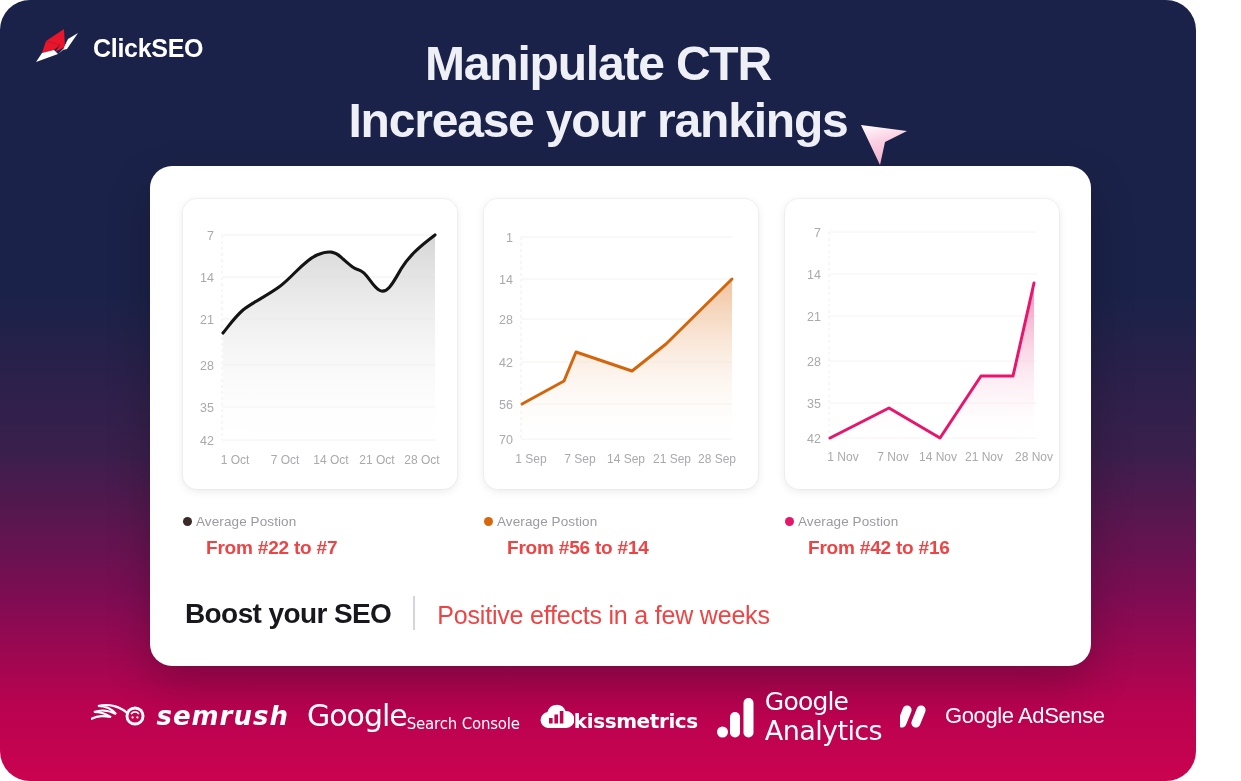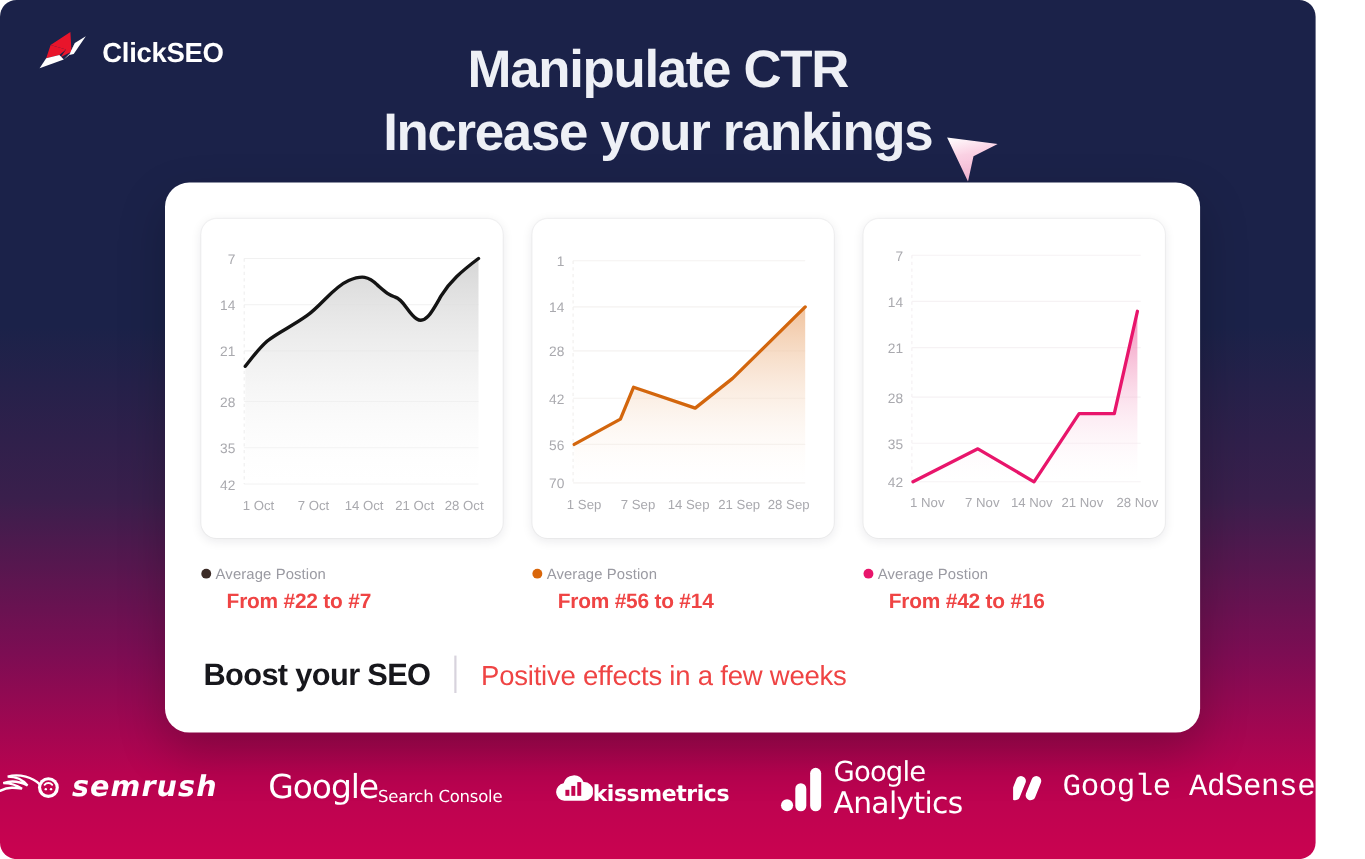--- a/index.html
+++ b/index.html
@@ -12,21 +12,21 @@
   .stage {
     position: relative;
     width: 1196px; height: 781px;
     background: linear-gradient(180deg,
         #1b2249 0%,
         #1b2249 38%,
         #3a1f4c 58%,
         #7c0d53 76%,
         #b80350 90%,
         #ca0350 100%);
-    border-radius: 15px;
+    border-radius: 30px;
     overflow: hidden;
   }
 
   
   .brand {
     position: absolute; left: 34px; top: 28px;
     display: flex; align-items: center; gap: 13px;
   }
   .brand-mark { width: 46px; height: 40px; display: block; }
   .brand-name {
@@ -102,21 +102,21 @@
   .footline-soft {
     font-size: 25px; font-weight: 400; color: #ef4444;
     letter-spacing: -0.2px;
   }
 
   
   .partners {
     position: absolute; left: 0; right: 0; top: 676px;
     height: 80px;
     display: flex; align-items: center; justify-content: center;
-    gap: 46px;
+    gap: 18px;
     color: #ffffff;
   }
   .partner { display: flex; align-items: center; }
 
   .semrush { display: flex; align-items: center; gap: 9px; }
   .semrush-word {
     font-size: 26px; font-weight: 800; font-style: italic;
     letter-spacing: 1px; text-transform: lowercase;
     font-family: "DejaVu Sans", sans-serif;
   }
@@ -132,22 +132,22 @@
                letter-spacing: -0.4px; font-family: "DejaVu Sans", sans-serif; }
 
   .ga { display: flex; align-items: center; gap: 9px; }
   .ga-text { line-height: 1; text-align: left; }
   .ga-1 { font-size: 25px; font-weight: 400; letter-spacing: -0.8px;
           font-family: "DejaVu Sans", sans-serif; }
   .ga-2 { font-size: 27px; font-weight: 400; margin-top: 3px;
           letter-spacing: -0.6px; font-family: "DejaVu Sans", sans-serif; }
 
   .adsense { display: flex; align-items: center; gap: 11px; }
-  .adsense-word { font-size: 28px; font-weight: 400; letter-spacing: -0.4px;
-                  font-family: Liberation Mono, monospace; }
+  .adsense-word { font-size: 22px; font-weight: 400; letter-spacing: -0.4px;
+                  font-family: Liberation Sans, sans-serif; }
 </style>
 </head>
 <body>
 
 <div class="stage">
 
   <div class="brand">
     <svg class="brand-mark" viewBox="0 0 46 40">
       <path d="M30 1 L12 13 L26 17 L21 24 L31 19 Z" fill="#e8152b"></path>
       <path d="M26 17 L12 13 L8 25 L20 22 Z" fill="#e8152b"></path>

